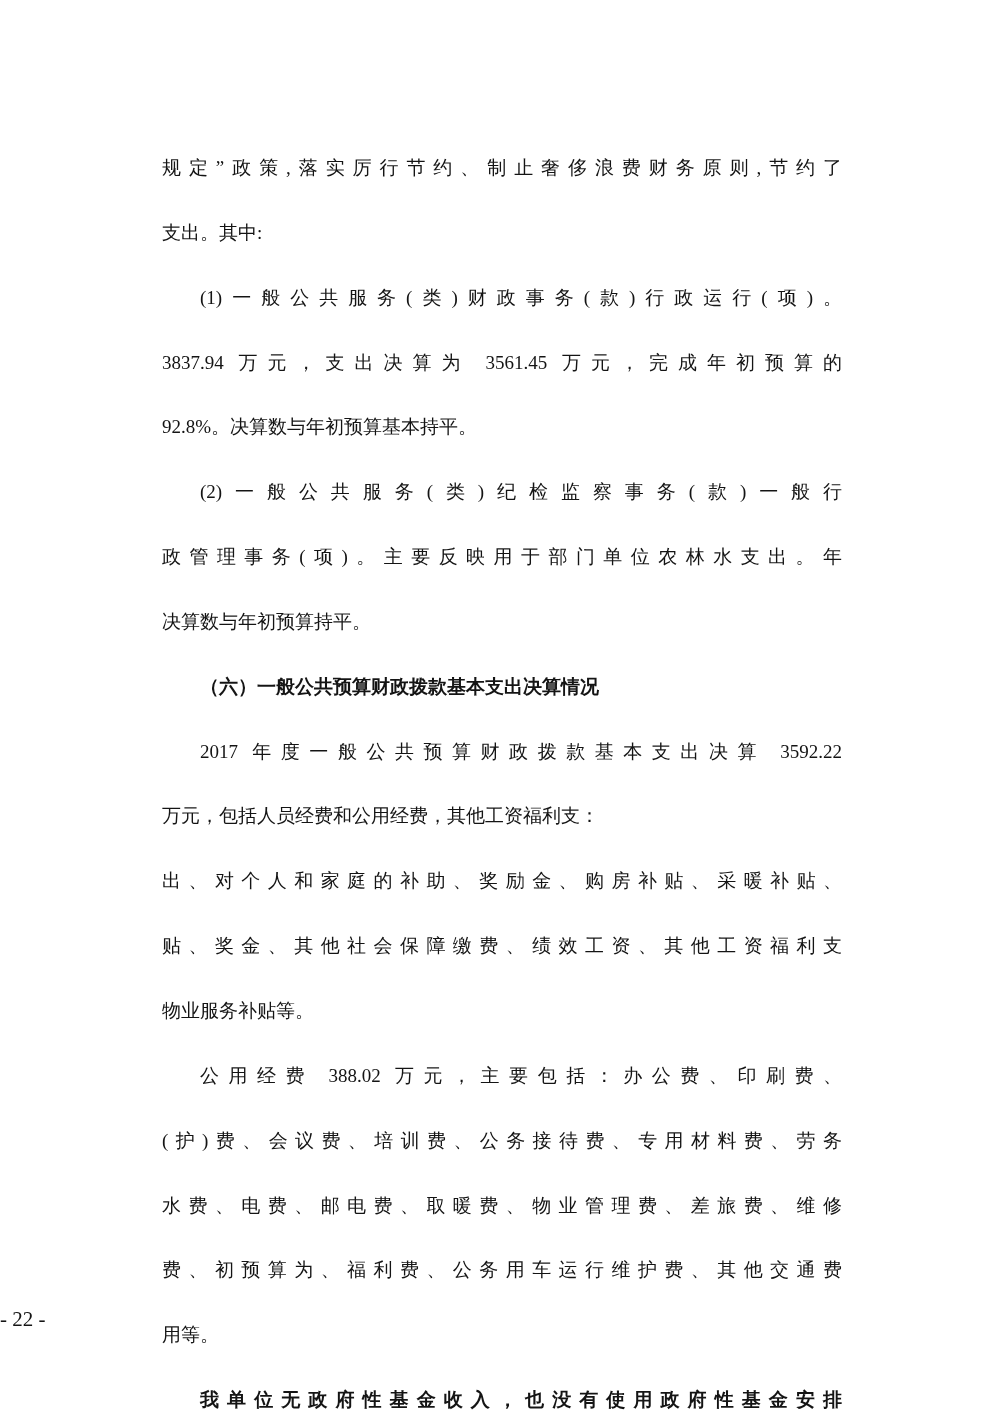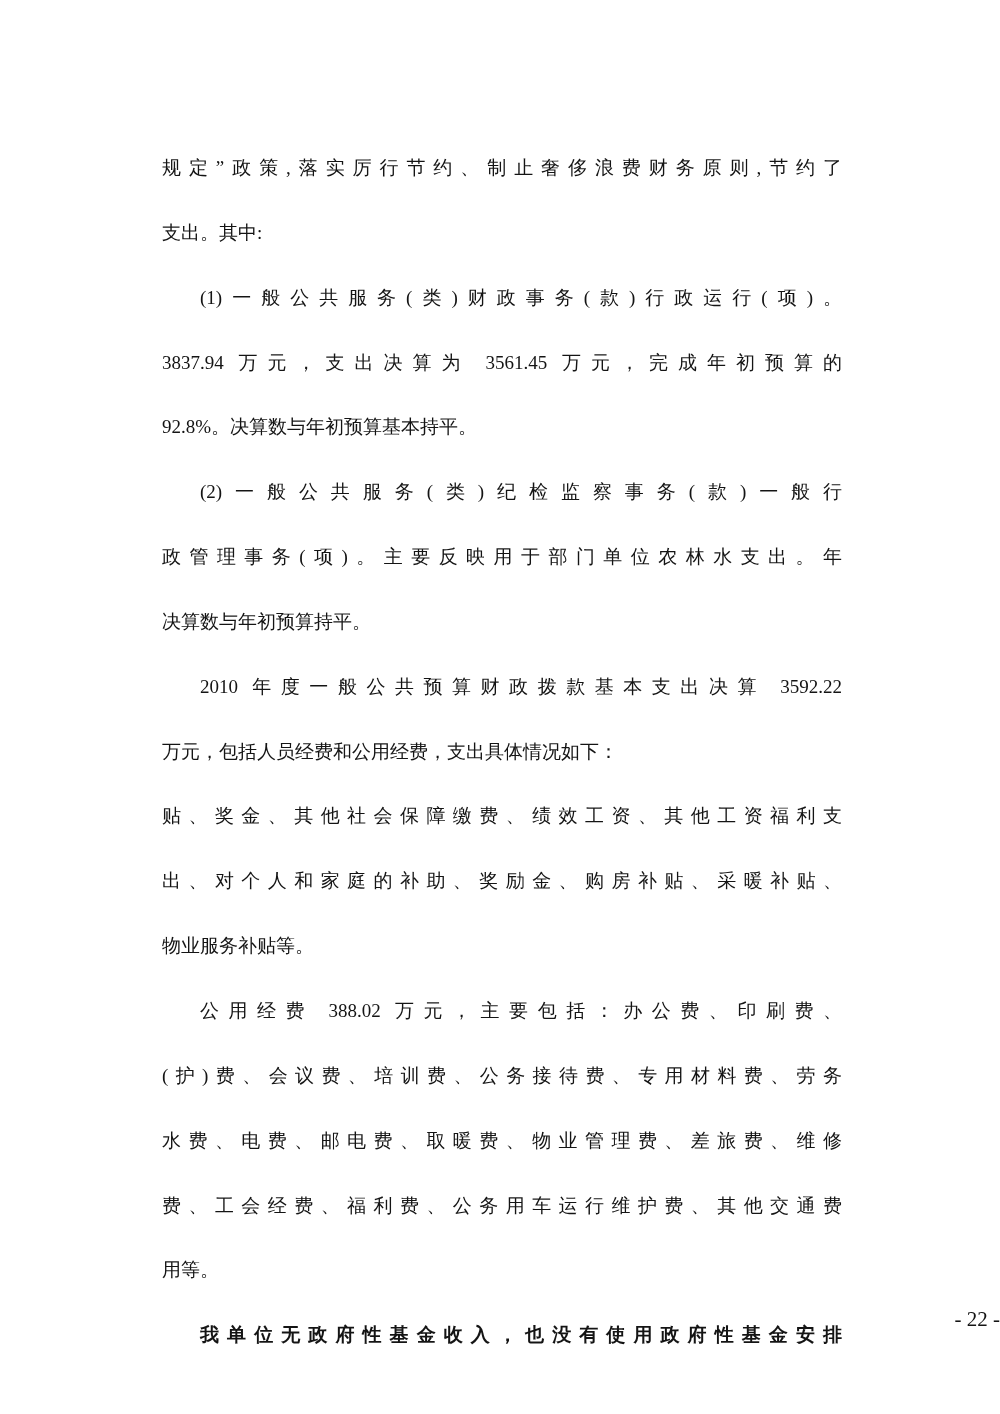--- a/index.html
+++ b/index.html
@@ -46,45 +46,46 @@
   .line.bold {
     font-weight: 700;
   }
   .page-footer {
     position: absolute;
     left: 0;
     right: 0;
     top: 1303px;
     height: 32px;
     line-height: 32px;
-    text-align: right;
+    text-align: left;
     font-size: 21px;
     font-family: "Liberation Serif", "DejaVu Serif", serif;
     color: var(--ink, #141414);
   }
 </style>
 </head>
 <body>
 
 <div class="page">
   <main class="text-block">
       <p class="line fill">规定”政策,落实厉行节约、制止奢侈浪费财务原则,节约了</p>
       <p class="line">支出。其中:</p>
       <p class="line indent fill">(1)一般公共服务(类)财政事务(款)行政运行(项)。</p>
       <p class="line fill">3837.94 万元，支出决算为 3561.45 万元，完成年初预算的</p>
       <p class="line">92.8%。决算数与年初预算基本持平。</p>
       <p class="line indent fill">(2)一般公共服务(类)纪检监察事务(款)一般行</p>
       <p class="line fill">政管理事务(项)。主要反映用于部门单位农林水支出。年</p>
       <p class="line">决算数与年初预算持平。</p>
-      <p class="line indent fill">2010 年度一般公共预算财政拨款基本支出决算 3592.22</p>
-      <p class="line">万元，包括人员经费和公用经费，支出具体情况如下：</p>
+      <p class="line heading indent">（六）一般公共预算财政拨款基本支出决算情况</p>
+      <p class="line indent fill">2017 年度一般公共预算财政拨款基本支出决算 3592.22</p>
+      <p class="line">万元，包括人员经费和公用经费，其他工资福利支：</p>
+      <p class="line fill">出、对个人和家庭的补助、奖励金、购房补贴、采暖补贴、</p>
       <p class="line fill">贴、奖金、其他社会保障缴费、绩效工资、其他工资福利支</p>
-      <p class="line fill">出、对个人和家庭的补助、奖励金、购房补贴、采暖补贴、</p>
       <p class="line">物业服务补贴等。</p>
       <p class="line indent fill">公用经费 388.02 万元，主要包括：办公费、印刷费、</p>
       <p class="line fill">(护)费、会议费、培训费、公务接待费、专用材料费、劳务</p>
       <p class="line fill">水费、电费、邮电费、取暖费、物业管理费、差旅费、维修</p>
-      <p class="line fill">费、工会经费、福利费、公务用车运行维护费、其他交通费</p>
+      <p class="line fill">费、初预算为、福利费、公务用车运行维护费、其他交通费</p>
       <p class="line">用等。</p>
       <p class="line bold indent fill">我单位无政府性基金收入，也没有使用政府性基金安排</p>
     </main>
   <footer class="page-footer">- 22 -</footer>
 </div>
 
 </body></html>

